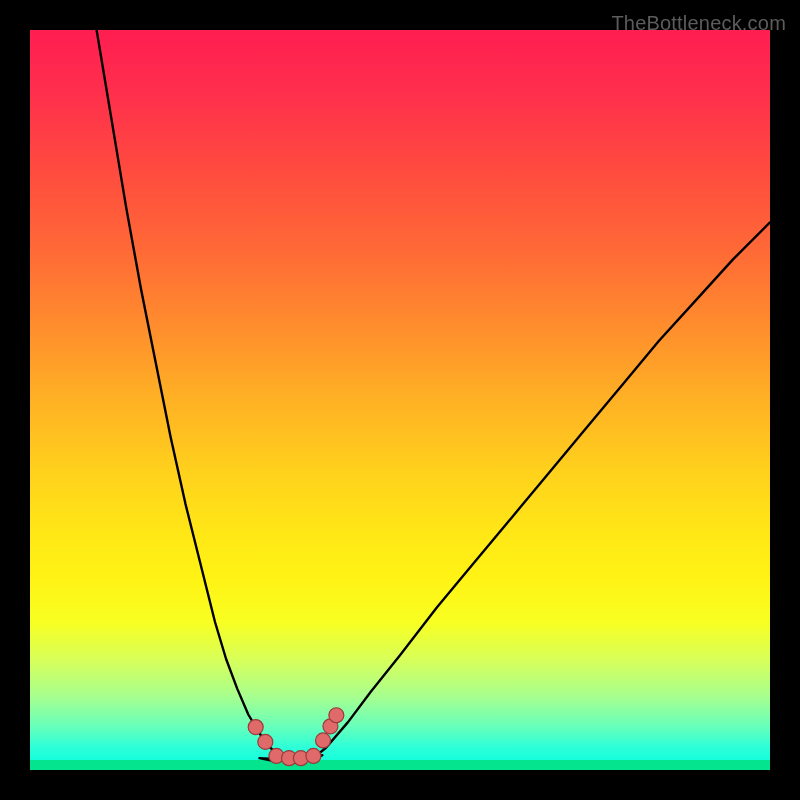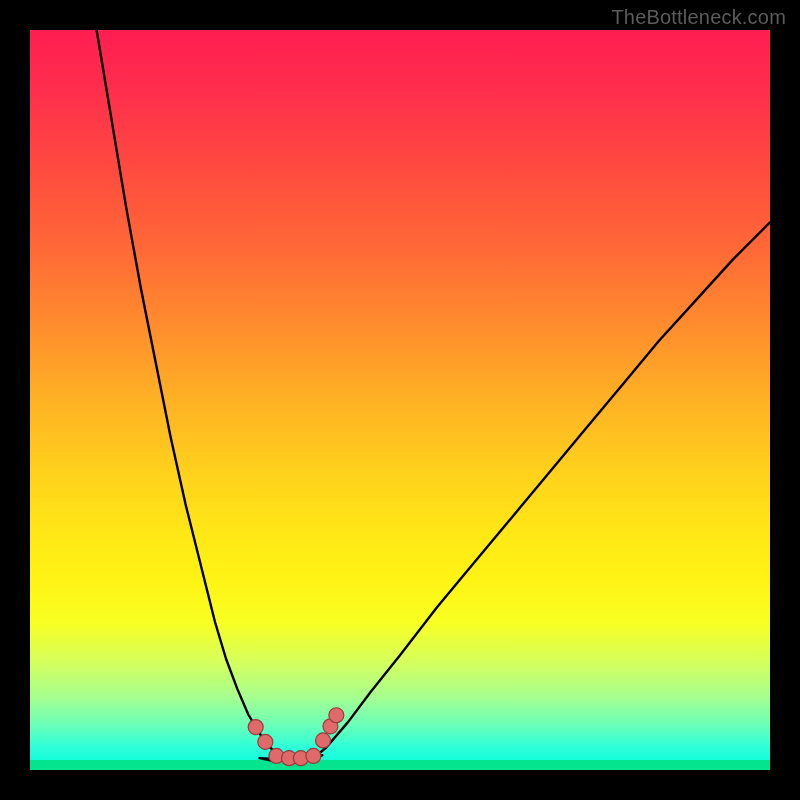--- a/index.html
+++ b/index.html
@@ -52,21 +52,21 @@
   .green-band {
     position: absolute;
     left: 0;
     width: 100%;
     bottom: 0;
     height: 10px;
     background: #04e38e;
   }
   .watermark {
     position: absolute;
-    top: 6px;
+    top: 12px;
     right: 14px;
     color: #5c5c5c;
     font-size: 20px;
     letter-spacing: 0.2px;
     user-select: none;
   }
   svg.curve {
     position: absolute;
     left: 0; top: 0;
     width: 100%;

